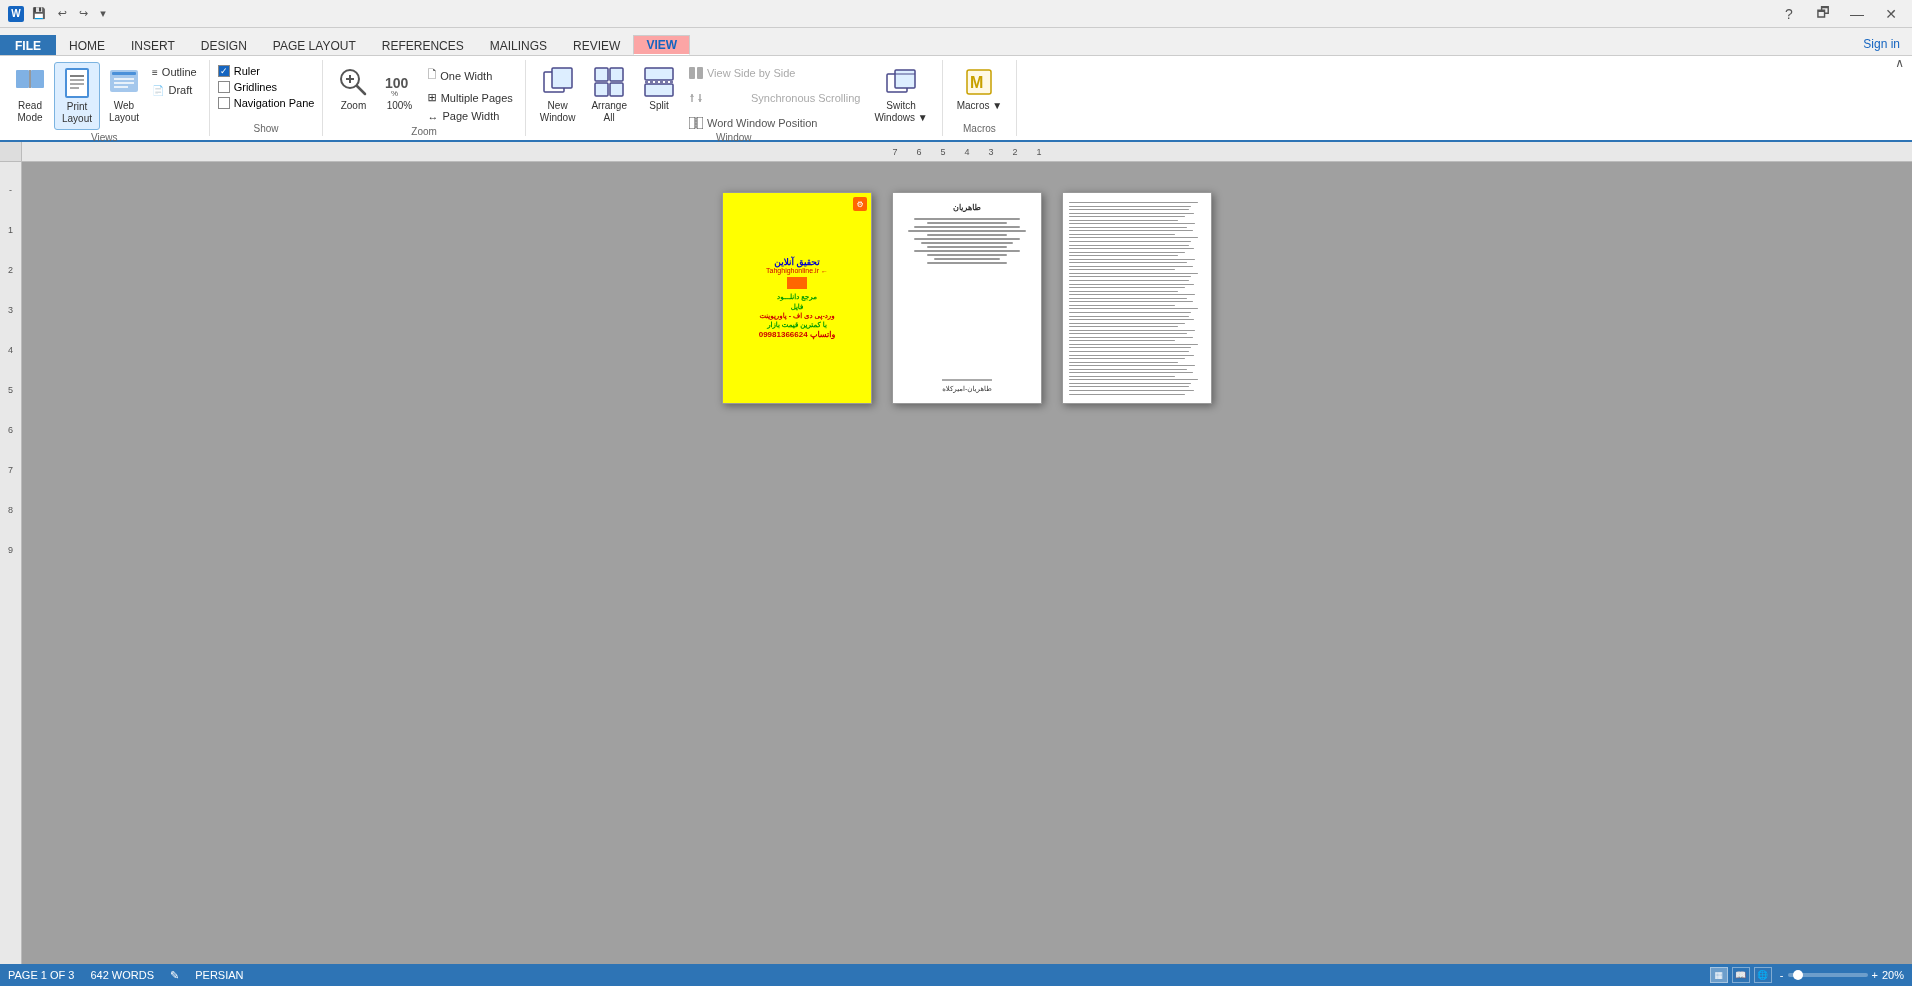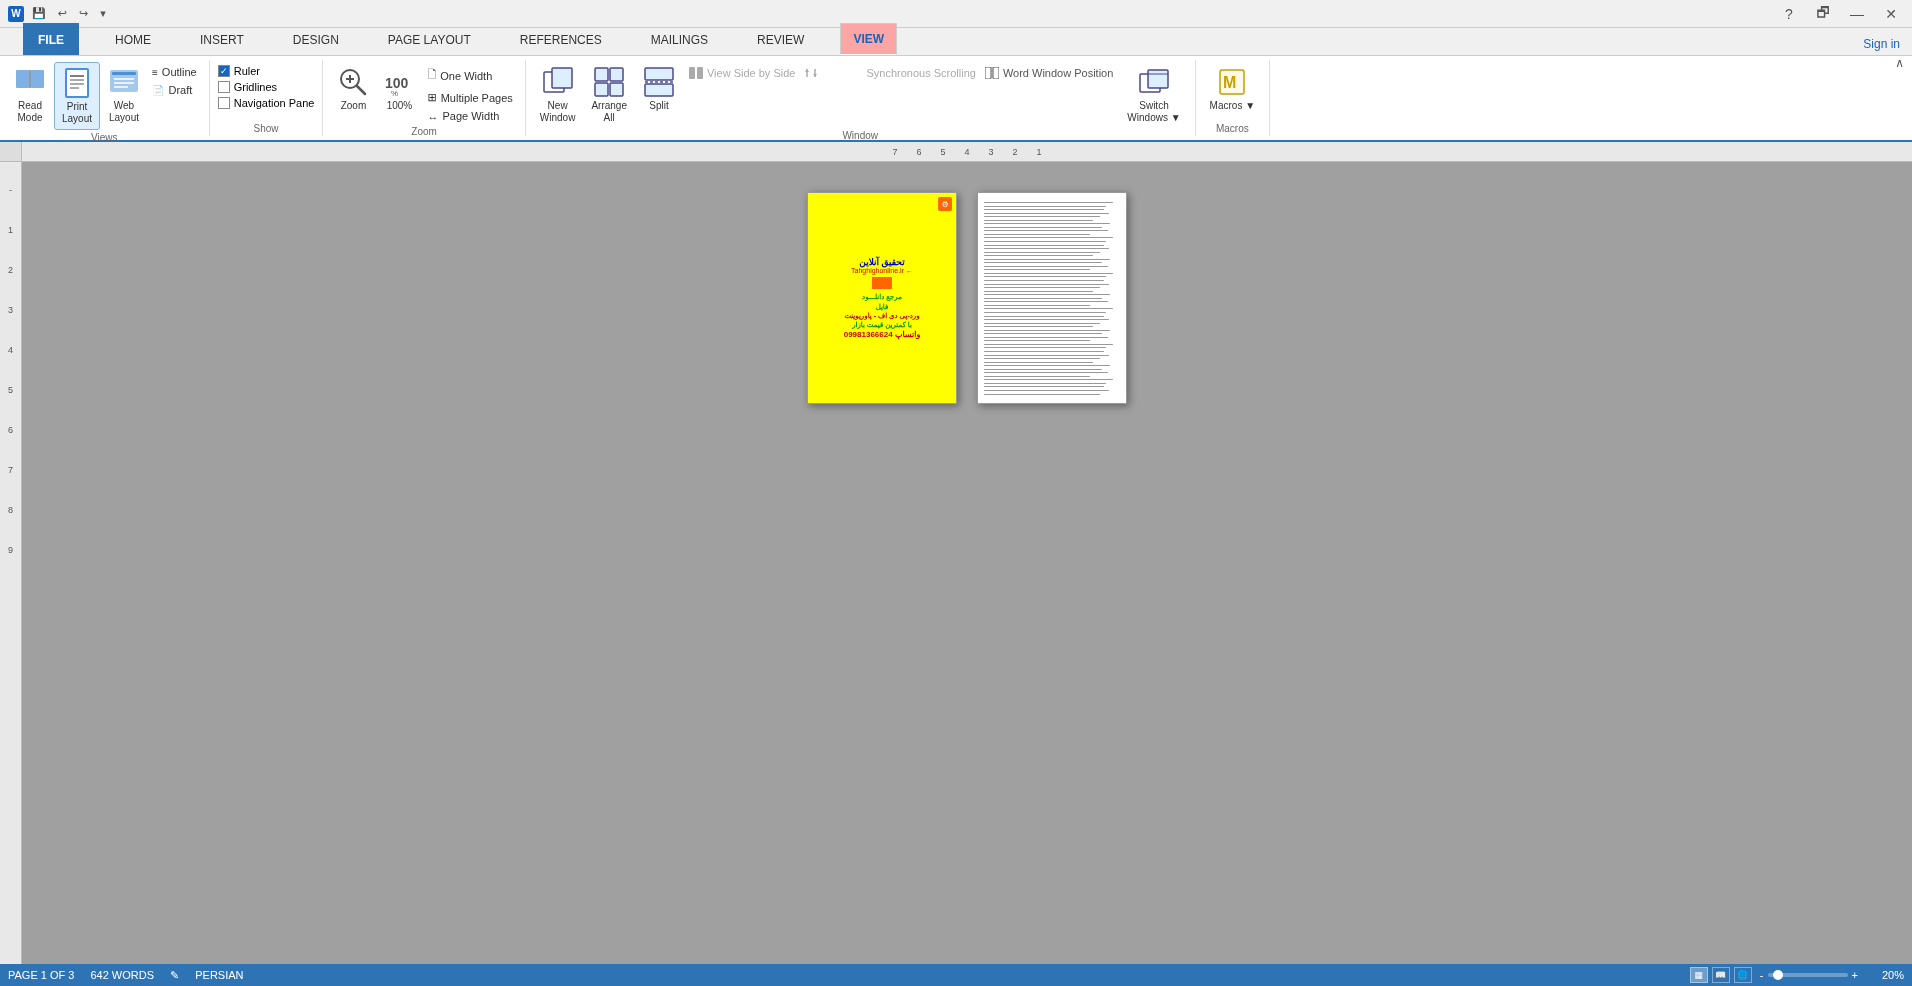--- a/index.html
+++ b/index.html
@@ -22,24 +22,23 @@
     .title-icon { width: 16px; height: 16px; background: #1565c0; border-radius: 2px; display: flex; align-items: center; justify-content: center; }
     .quick-access-btn { padding: 2px 4px; cursor: pointer; font-size: 11px; color: #555; }
     .win-btn { width: 26px; height: 20px; display: flex; align-items: center; justify-content: center; cursor: pointer; font-size: 14px; color: #555; }
     .ribbon-tab {
       padding: 4px 12px;
       font-size: 12px;
       cursor: pointer;
       color: #333;
       border: 1px solid transparent;
       border-bottom: none;
-      height: 32px;
+      height: 20px;
       display: flex; align-items: center;
       background: transparent;
-      margin-left: 23px;
     }
     .ribbon-tab.file { background: #2e74b5; color: white; font-weight: bold; padding: 4px 14px; }
     .ribbon-tab.active { background: #fca5a5; border-color: #ccc; border-bottom: 1px solid white; color: #1565c0; font-weight: bold; z-index: 2; }
     .signin { margin-left: auto; padding: 4px 12px; font-size: 12px; color: #1565c0; cursor: pointer; }
 
     
     .ribbon {
       background: white;
       border-bottom: 2px solid #2e74b5;
       padding: 4px 0;
@@ -105,21 +104,21 @@
     }
     .checkbox-box {
       width: 12px; height: 12px; border: 1px solid #888; background: white; display: flex; align-items: center; justify-content: center; font-size: 9px;
     }
     .checkbox-box.checked { background: #1565c0; color: white; }
 
     
     .zoom-icon { font-size: 28px; color: #555; }
 
     
-    .vbs-btn { display: flex; flex-direction: row; gap: 1px; }
+    .vbs-btn { display: flex; flex-direction: column; gap: 11px; }
     .vbs-item { display: flex; align-items: center; gap: 4px; font-size: 11px; padding: 1px 4px; cursor: pointer; color: #555; }
 
     
     .ruler-row {
       display: flex;
       height: 20px;
       background: #f0f0f0;
       flex-shrink: 0;
       align-items: center;
     }
@@ -264,21 +263,21 @@
       flex-shrink: 0;
       gap: 16px;
     }
     .status-right { margin-left: auto; display: flex; align-items: center; gap: 8px; }
     .view-icons { display: flex; gap: 4px; }
     .view-icon-btn { width: 18px; height: 16px; border: 1px solid rgba(255,255,255,0.4); display: flex; align-items: center; justify-content: center; cursor: pointer; font-size: 9px; color: white; }
     .view-icon-btn.active { background: rgba(255,255,255,0.3); }
     .zoom-bar { display: flex; align-items: center; gap: 4px; }
     .zoom-slider { width: 80px; height: 4px; background: rgba(255,255,255,0.3); border-radius: 2px; position: relative; }
     .zoom-slider-thumb { position: absolute; width: 10px; height: 10px; background: white; border-radius: 50%; top: -3px; left: 5px; }
-    .zoom-pct { font-size: 11px; margin-left: 20px; }
+    .zoom-pct { font-size: 11px; }
 
     
     .ribbon-collapse { position: absolute; right: 8px; top: 0; font-size: 12px; cursor: pointer; color: #555; }
 
     .ribbon-outer { position: relative; }
 
     
     .disabled-text { color: #aaa !important; }
   </style>
 </head>
@@ -559,20 +558,43 @@
           <div class="page1-url">Tahghighonline.ir ←</div>
           <div style="width:20px;height:12px;background:#ff6600;margin:3px 0;"></div>
           <div class="page1-text">مرجع دانلـــود</div>
           <div class="page1-text">فایل</div>
           <div class="page1-text2">ورد-پی دی اف - پاورپوینت</div>
           <div class="page1-text">با کمترین قیمت بازار</div>
           <div class="page1-phone">واتساپ 09981366624</div>
         </div>
       </div>
 
+      <div class="page">
+        <div class="page2-content">
+          <div class="page2-title">طاهریان</div>
+          <div class="page2-lines">
+            <div class="page2-line medium"></div>
+            <div class="page2-line short"></div>
+            <div class="page2-line medium"></div>
+            <div class="page2-line" style="width:90%;margin:0 auto;"></div>
+            <div class="page2-line short"></div>
+            <div class="page2-line medium"></div>
+            <div class="page2-line" style="width:70%;margin:0 auto;"></div>
+            <div class="page2-line short"></div>
+            <div class="page2-line medium"></div>
+            <div class="page2-line short"></div>
+            <div class="page2-line" style="width:50%;margin:0 auto;"></div>
+            <div class="page2-line short"></div>
+          </div>
+          <div style="margin-top:auto;text-align:center;">
+            <div style="height:2px;background:#555;margin:4px 0;opacity:0.5;"></div>
+            <div style="font-size:7px;color:#333;direction:rtl;">طاهریان-امیرکلاه</div>
+          </div>
+        </div>
+      </div>
 
       <div class="page">
         <div class="page3-content">
 
           <div class="page3-line" style="width: 95%;"></div>
             <div class="page3-line" style="width: 90%;"></div>
             <div class="page3-line" style="width: 88%;"></div>
             <div class="page3-line" style="width: 92%;"></div>
             <div class="page3-line" style="width: 85%;"></div>
             <div class="page3-line" style="width: 80%;"></div>

